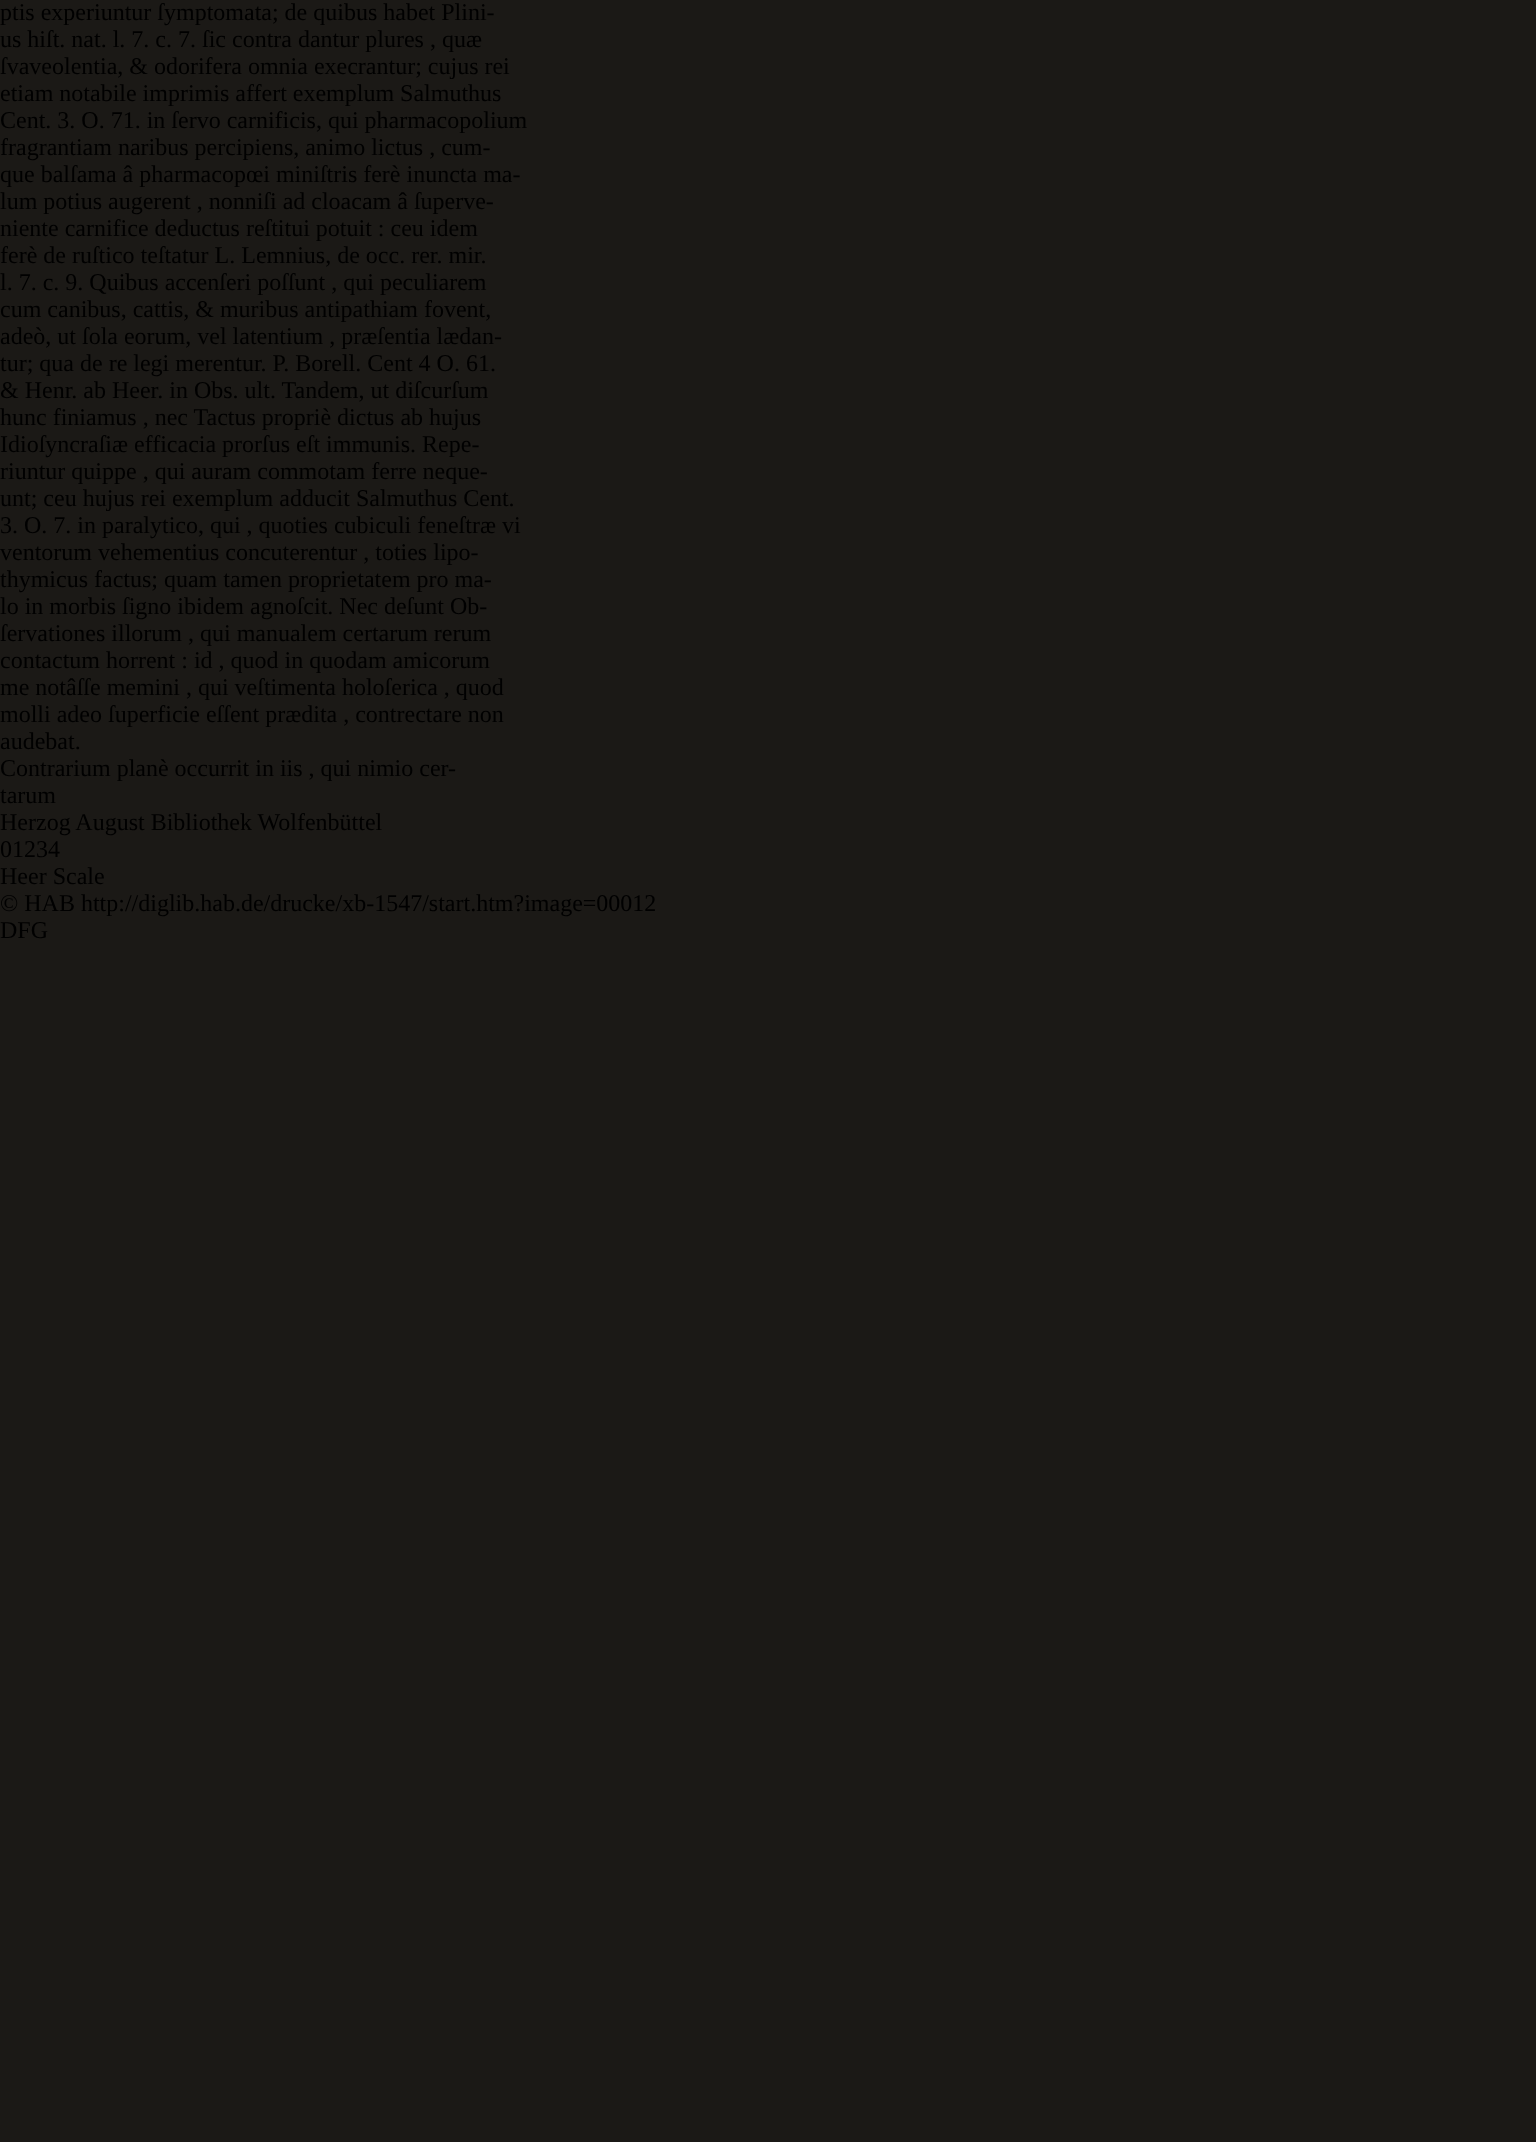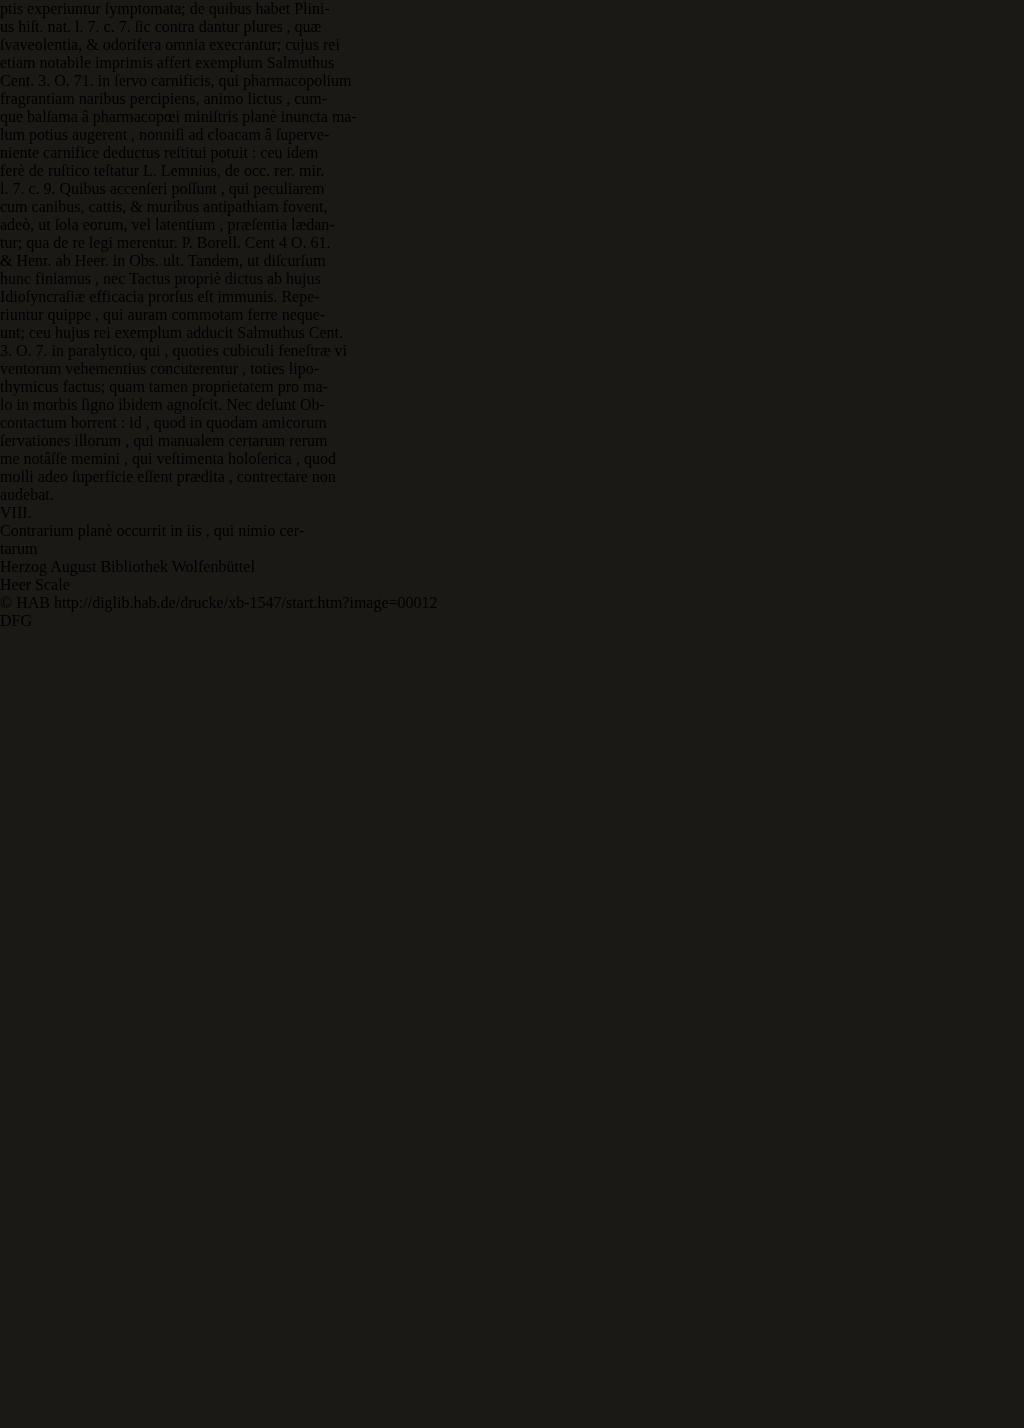--- a/index.html
+++ b/index.html
@@ -93,54 +93,54 @@
     <div class="crease"></div>
     <div class="ghost"></div>
     <div class="textblock">
       <div>
           <div class="line">ptis experiuntur ſymptomata; de quibus habet Plini-</div>
           <div class="line">us hiſt. nat. l. 7. c. 7.  ſic contra dantur plures , quæ</div>
           <div class="line">ſvaveolentia, &amp; odorifera omnia execrantur; cujus rei</div>
           <div class="line">etiam notabile imprimis affert exemplum Salmuthus</div>
           <div class="line">Cent. 3. O. 71.  in ſervo carnificis, qui pharmacopolium</div>
           <div class="line">fragrantiam naribus percipiens, animo lictus , cum-</div>
-          <div class="line">que balſama â pharmacopœi miniſtris planè inuncta ma-</div>
+          <div class="line">que balſama â pharmacopœi miniſtris ferè inuncta ma-</div>
           <div class="line">lum potius augerent ,  nonniſi ad cloacam â ſuperve-</div>
           <div class="line">niente carnifice deductus reſtitui potuit  :  ceu idem</div>
           <div class="line">ferè de ruſtico teſtatur L. Lemnius, de occ. rer. mir.</div>
           <div class="line">l. 7. c. 9.    Quibus accenſeri poſſunt , qui peculiarem</div>
           <div class="line">cum canibus, cattis, &amp; muribus antipathiam fovent,</div>
           <div class="line">adeò, ut ſola eorum, vel latentium , præſentia lædan-</div>
           <div class="line">tur; qua de re legi merentur. P.  Borell. Cent 4 O. 61.</div>
           <div class="line">&amp; Henr. ab Heer. in Obs. ult.   Tandem, ut diſcurſum</div>
           <div class="line">hunc finiamus , nec Tactus propriè dictus ab hujus</div>
           <div class="line">Idioſyncraſiæ efficacia prorſus eſt immunis.    Repe-</div>
           <div class="line">riuntur quippe , qui auram commotam ferre neque-</div>
           <div class="line">unt; ceu hujus rei exemplum adducit Salmuthus Cent.</div>
           <div class="line">3. O. 7. in paralytico, qui , quoties cubiculi feneſtræ vi</div>
           <div class="line">ventorum vehementius concuterentur , toties lipo-</div>
           <div class="line">thymicus factus; quam tamen proprietatem pro ma-</div>
           <div class="line">lo in morbis ſigno ibidem agnoſcit.    Nec deſunt Ob-</div>
+          <div class="line">ſervationes illorum ,  qui manualem certarum rerum</div>
           <div class="line">contactum horrent :   id , quod in quodam amicorum</div>
-          <div class="line">ſervationes illorum ,  qui manualem certarum rerum</div>
           <div class="line">me notâſſe memini , qui veſtimenta holoſerica , quod</div>
           <div class="line">molli adeo  ſuperficie eſſent prædita , contrectare non</div>
           <div class="line line-last">audebat.</div>
         </div>
-      <div class="sec-head">VIII.</div>
       <div class="sec-line">Contrarium planè occurrit in iis , qui nimio cer-</div>
       <div class="catchword">tarum</div>
     </div>
   </div>
 
   <div class="plexi-strip"></div>
 
   <div class="ruler-card">
     <div class="ruler-title">Herzog August Bibliothek Wolfenbüttel</div>
     <div class="ticks"><span class="tick t-cm" style="left: 0px;"></span><span class="tick t-mm" style="left: 5.8px;"></span><span class="tick t-mm" style="left: 11.6px;"></span><span class="tick t-mm" style="left: 17.4px;"></span><span class="tick t-mm" style="left: 23.2px;"></span><span class="tick t-half" style="left: 29px;"></span><span class="tick t-mm" style="left: 34.8px;"></span><span class="tick t-mm" style="left: 40.6px;"></span><span class="tick t-mm" style="left: 46.4px;"></span><span class="tick t-mm" style="left: 52.2px;"></span><span class="tick t-cm" style="left: 58px;"></span><span class="tick t-mm" style="left: 63.8px;"></span><span class="tick t-mm" style="left: 69.6px;"></span><span class="tick t-mm" style="left: 75.4px;"></span><span class="tick t-mm" style="left: 81.2px;"></span><span class="tick t-half" style="left: 87px;"></span><span class="tick t-mm" style="left: 92.8px;"></span><span class="tick t-mm" style="left: 98.6px;"></span><span class="tick t-mm" style="left: 104.4px;"></span><span class="tick t-mm" style="left: 110.2px;"></span><span class="tick t-cm" style="left: 116px;"></span><span class="tick t-mm" style="left: 121.8px;"></span><span class="tick t-mm" style="left: 127.6px;"></span><span class="tick t-mm" style="left: 133.4px;"></span><span class="tick t-mm" style="left: 139.2px;"></span><span class="tick t-half" style="left: 145px;"></span><span class="tick t-mm" style="left: 150.8px;"></span><span class="tick t-mm" style="left: 156.6px;"></span><span class="tick t-mm" style="left: 162.4px;"></span><span class="tick t-mm" style="left: 168.2px;"></span><span class="tick t-cm" style="left: 174px;"></span><span class="tick t-mm" style="left: 179.8px;"></span><span class="tick t-mm" style="left: 185.6px;"></span><span class="tick t-mm" style="left: 191.4px;"></span><span class="tick t-mm" style="left: 197.2px;"></span><span class="tick t-half" style="left: 203px;"></span><span class="tick t-mm" style="left: 208.8px;"></span><span class="tick t-mm" style="left: 214.6px;"></span><span class="tick t-mm" style="left: 220.4px;"></span><span class="tick t-mm" style="left: 226.2px;"></span><span class="tick t-cm" style="left: 232px;"></span></div>
+    <div class="rnums"><span class="rnum" style="left: 0px;">0</span><span class="rnum" style="left: 58px;">1</span><span class="rnum" style="left: 116px;">2</span><span class="rnum" style="left: 174px;">3</span><span class="rnum" style="left: 232px;">4</span></div>
     <div class="grayscale-label">Heer Scale</div>
     <div class="grayscale-box">
       <div class="gs-black"></div>
       <div class="gs-gray"></div>
       <div class="gs-white"></div>
     </div>
   </div>
 
   <div class="footer-bar">
     <div class="hab-mark"><span class="habbar" style="height: 22px; width: 5px;"></span><span class="habbar" style="height: 32px; width: 4px;"></span><span class="habbar" style="height: 14px; width: 4px;"></span><span class="habbar" style="height: 32px; width: 5px;"></span><span class="habbar" style="height: 18px; width: 4px;"></span><span class="habbar" style="height: 30px; width: 4px;"></span><span class="habbar" style="height: 14px; width: 4px;"></span><span class="habbar" style="height: 32px; width: 5px;"></span><span class="habbar" style="height: 22px; width: 4px;"></span></div>

